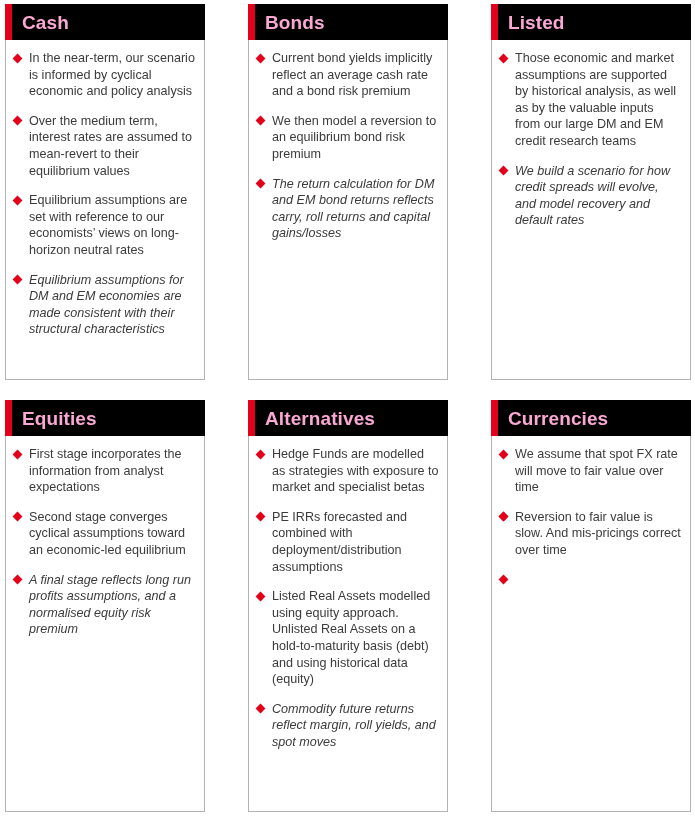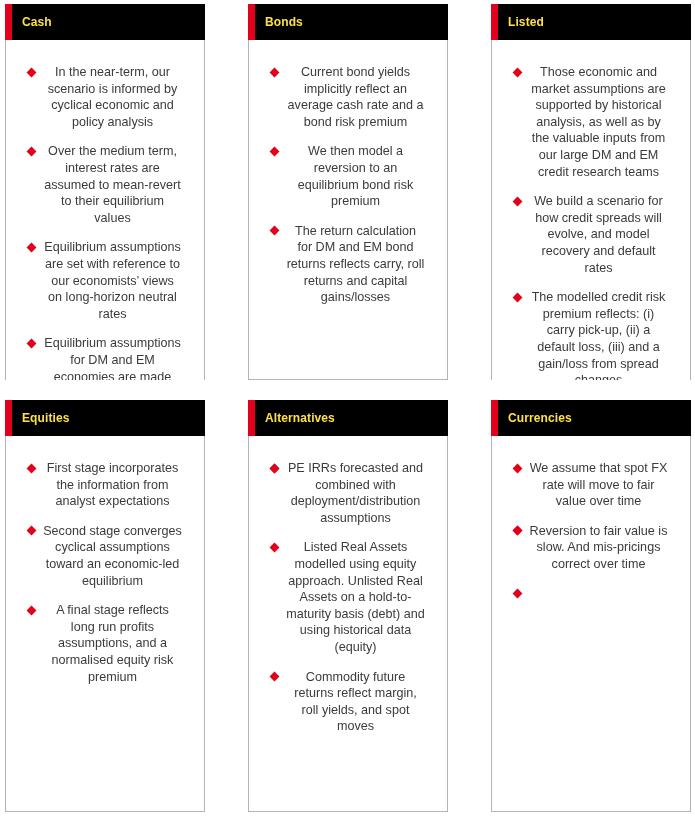--- a/index.html
+++ b/index.html
@@ -47,50 +47,50 @@
   }
   .card-header .accent {
     position: absolute;
     left: 0;
     top: 0;
     bottom: 0;
     width: 7px;
     background: #e2001a;
   }
   .card-title {
-    color: #fde047;
-    font-size: 12px;
+    color: #f9a8d4;
+    font-size: 19px;
     font-weight: 700;
     letter-spacing: 0.1px;
     line-height: 1;
   }
   .card-body {
     flex: 1 1 auto;
     border: 1px solid #b3b3b3;
     border-top: none;
     box-sizing: border-box;
     padding: 10px 8px 8px 6px;
     background: #ffffff;
   }
   ul.bullets {
     list-style: none;
-    margin: 14px;
+    margin: 0;
     padding: 0;
-    text-align: center;
   }
   ul.bullets > li {
     position: relative;
     padding-left: 17px;
     margin: 0 0 13px 0;
     font-size: 12.6px;
     line-height: 16.6px;
     color: #3b3b3b;
   }
   ul.bullets > li:last-child {
     margin-bottom: 0;
+    font-style: italic;
   }
   ul.bullets > li .diamond {
     position: absolute;
     left: 2px;
     top: 4.5px;
     width: 7px;
     height: 7px;
     background: #e2001a;
     transform: rotate(45deg);
   }
@@ -132,21 +132,20 @@
 
     <section class="card">
       <div class="card-header">
         <span class="accent"></span>
         <span class="card-title">Listed</span>
       </div>
       <div class="card-body">
         <ul class="bullets">
           <li><span class="diamond"></span><span>Those economic and market assumptions are supported by historical analysis, as well as by the valuable inputs from our large DM and EM credit research teams</span></li>
           <li><span class="diamond"></span><span>We build a scenario for how credit spreads will evolve, and model recovery and default rates</span></li>
-          <li><span class="diamond"></span><span>The modelled credit risk premium reflects: (i) carry pick-up, (ii) a default loss, (iii) and a gain/loss from spread changes</span></li>
         </ul>
       </div>
     </section>
 
     <section class="card">
       <div class="card-header">
         <span class="accent"></span>
         <span class="card-title">Equities</span>
       </div>
       <div class="card-body">
@@ -158,21 +157,21 @@
       </div>
     </section>
 
     <section class="card">
       <div class="card-header">
         <span class="accent"></span>
         <span class="card-title">Alternatives</span>
       </div>
       <div class="card-body">
         <ul class="bullets">
-          <li><span class="diamond"></span></li>
+          <li><span class="diamond"></span><span>Hedge Funds are modelled as strategies with exposure to market and specialist betas</span></li>
           <li><span class="diamond"></span><span>PE IRRs forecasted and combined with deployment/distribution assumptions</span></li>
           <li><span class="diamond"></span><span>Listed Real Assets modelled using equity approach. Unlisted Real Assets on a hold-to-maturity basis (debt) and using historical data (equity)</span></li>
           <li><span class="diamond"></span><span>Commodity future returns reflect margin, roll yields, and spot moves</span></li>
         </ul>
       </div>
     </section>
 
     <section class="card">
       <div class="card-header">
         <span class="accent"></span>

